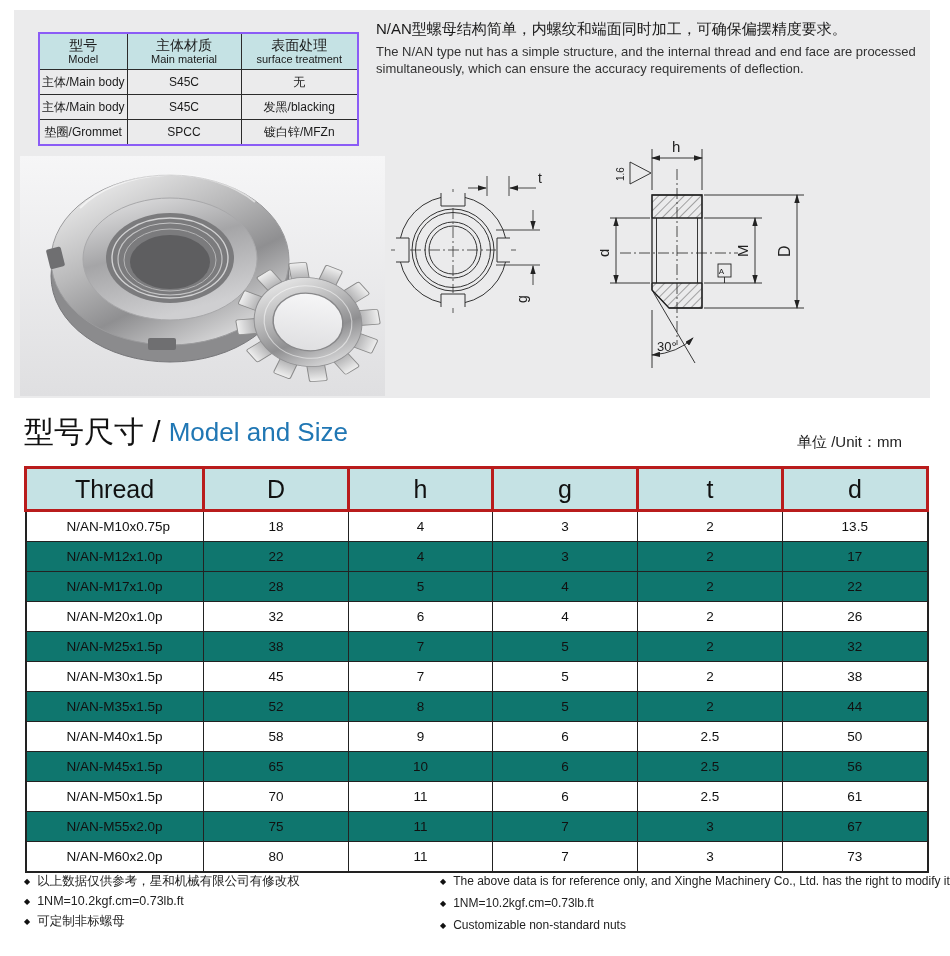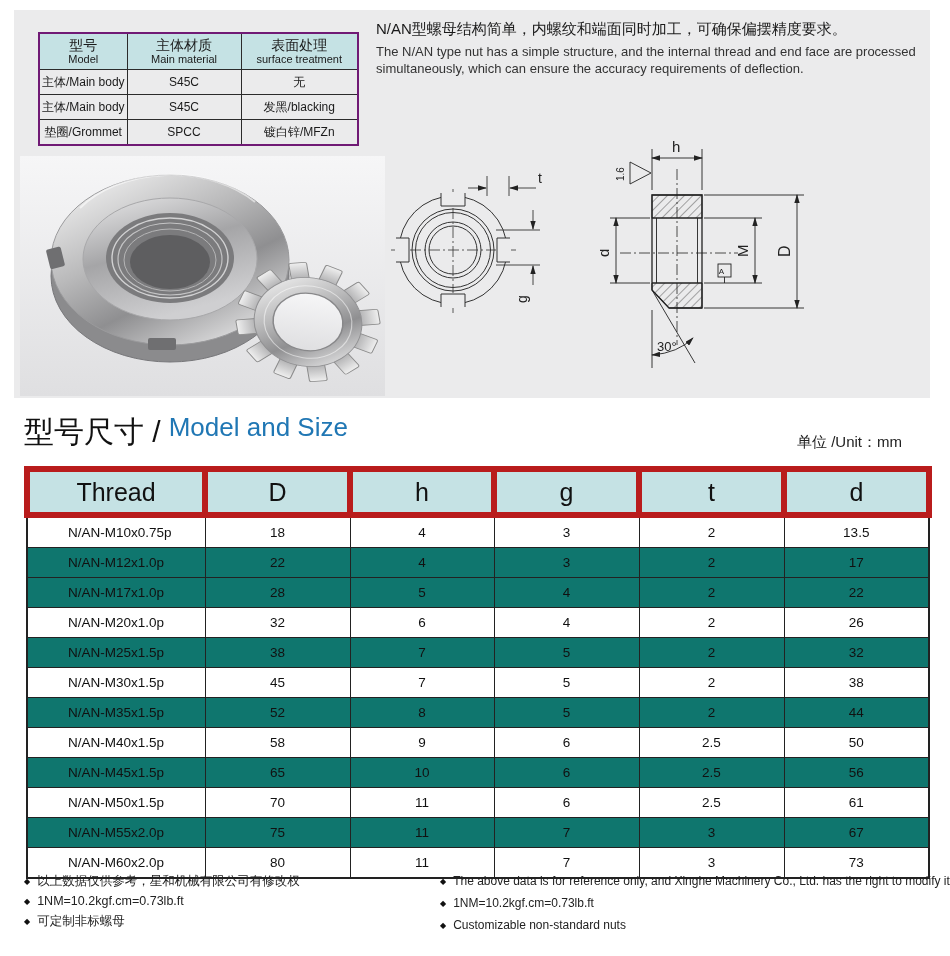--- a/index.html
+++ b/index.html
@@ -7,38 +7,38 @@
         font-family:"Liberation Sans",sans-serif;overflow:hidden;color:#1a1a1a;}
   .gray-panel{position:absolute;left:14px;top:10px;width:916px;height:388px;background:#ebebec;}
 
   
   .materials{position:absolute;left:38px;top:32px;width:319px;border-collapse:collapse;table-layout:fixed;}
   .materials th,.materials td{border:1px solid #2b2b2b;text-align:center;vertical-align:middle;}
   .materials th{background:#c5e2e4;font-weight:normal;padding:3px 1px;}
   .materials th .cn{display:block;font-size:14px;line-height:16px;}
   .materials th .en{display:block;font-size:11px;line-height:13px;}
   .materials td{height:22px;font-size:12px;background:transparent;}
-  .materials{border:2px solid #701a75;}
+  .materials{border:2px solid #8b5cf6;}
 
   
   .desc{position:absolute;left:376px;top:20px;width:560px;}
   .desc-cn{font-size:15px;color:#1a1a1a;margin-bottom:5px;}
   .desc-en{font-size:13px;color:#333;line-height:1.28;}
 
   svg text{font-family:"Liberation Sans",sans-serif;fill:#222;}
 
   
-  .section-title{position:absolute;left:24px;top:412px;display:flex;align-items:flex-start;}
+  .section-title{position:absolute;left:24px;top:412px;display:flex;align-items:center;}
   .section-title .cn{font-size:30px;font-weight:500;color:#111;}
   .section-title .en{font-size:26px;color:#2077b4;margin-left:8px;}
   .unit{position:absolute;left:672px;top:433px;width:230px;text-align:right;font-size:15px;color:#222;}
 
   
   .size-table{position:absolute;left:24px;top:466px;width:902px;border-collapse:collapse;table-layout:fixed;border:2px solid #222;}
-  .size-table th{background:#c5e2e4;height:38px;font-size:25px;font-weight:500;color:#111;border:6px solid #b91c1c;}
+  .size-table th{background:#c5e2e4;height:38px;font-size:25px;font-weight:500;color:#111;border:3px solid #b91c1c;}
   .size-table td{height:27px;font-size:13.5px;color:#111;text-align:center;border:1px solid #222;background:#fff;}
   .size-table tr.alt td{background:#0f766e;}
   .size-table td.thread{text-align:left;padding-left:40px;}
 
   
   .footnotes{position:absolute;top:874px;}
   .footnotes.left{left:24px;}
   .footnotes.right{left:440px;}
   .footnote-line{display:flex;align-items:center;margin-bottom:5px;font-size:12.5px;color:#222;line-height:15px;}
   .footnotes.right .footnote-line{font-size:12px;margin-bottom:7px;}

